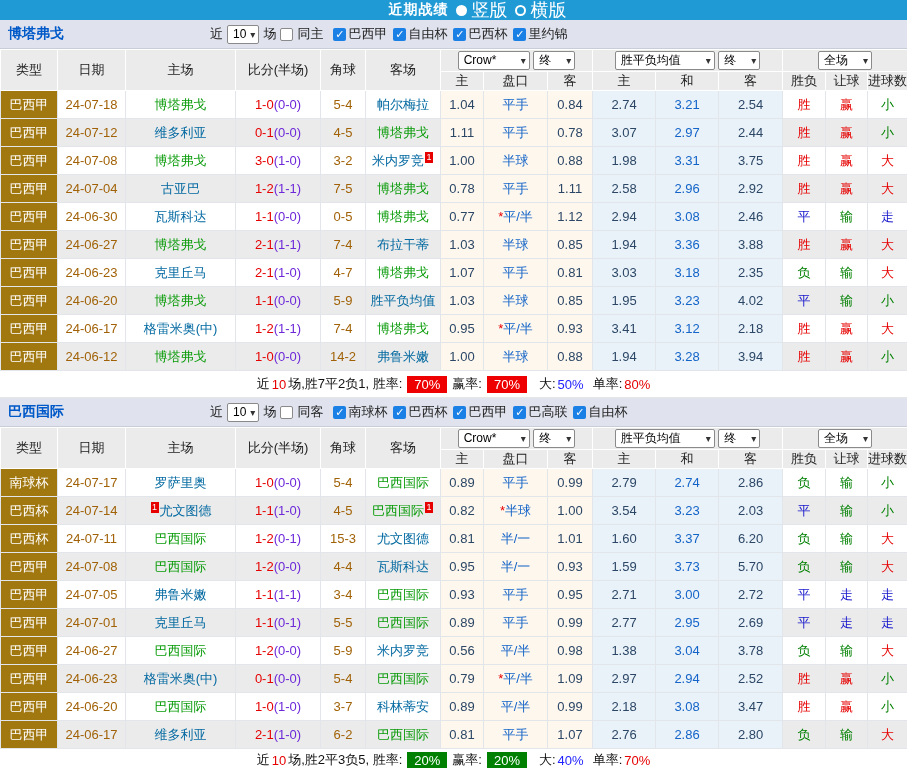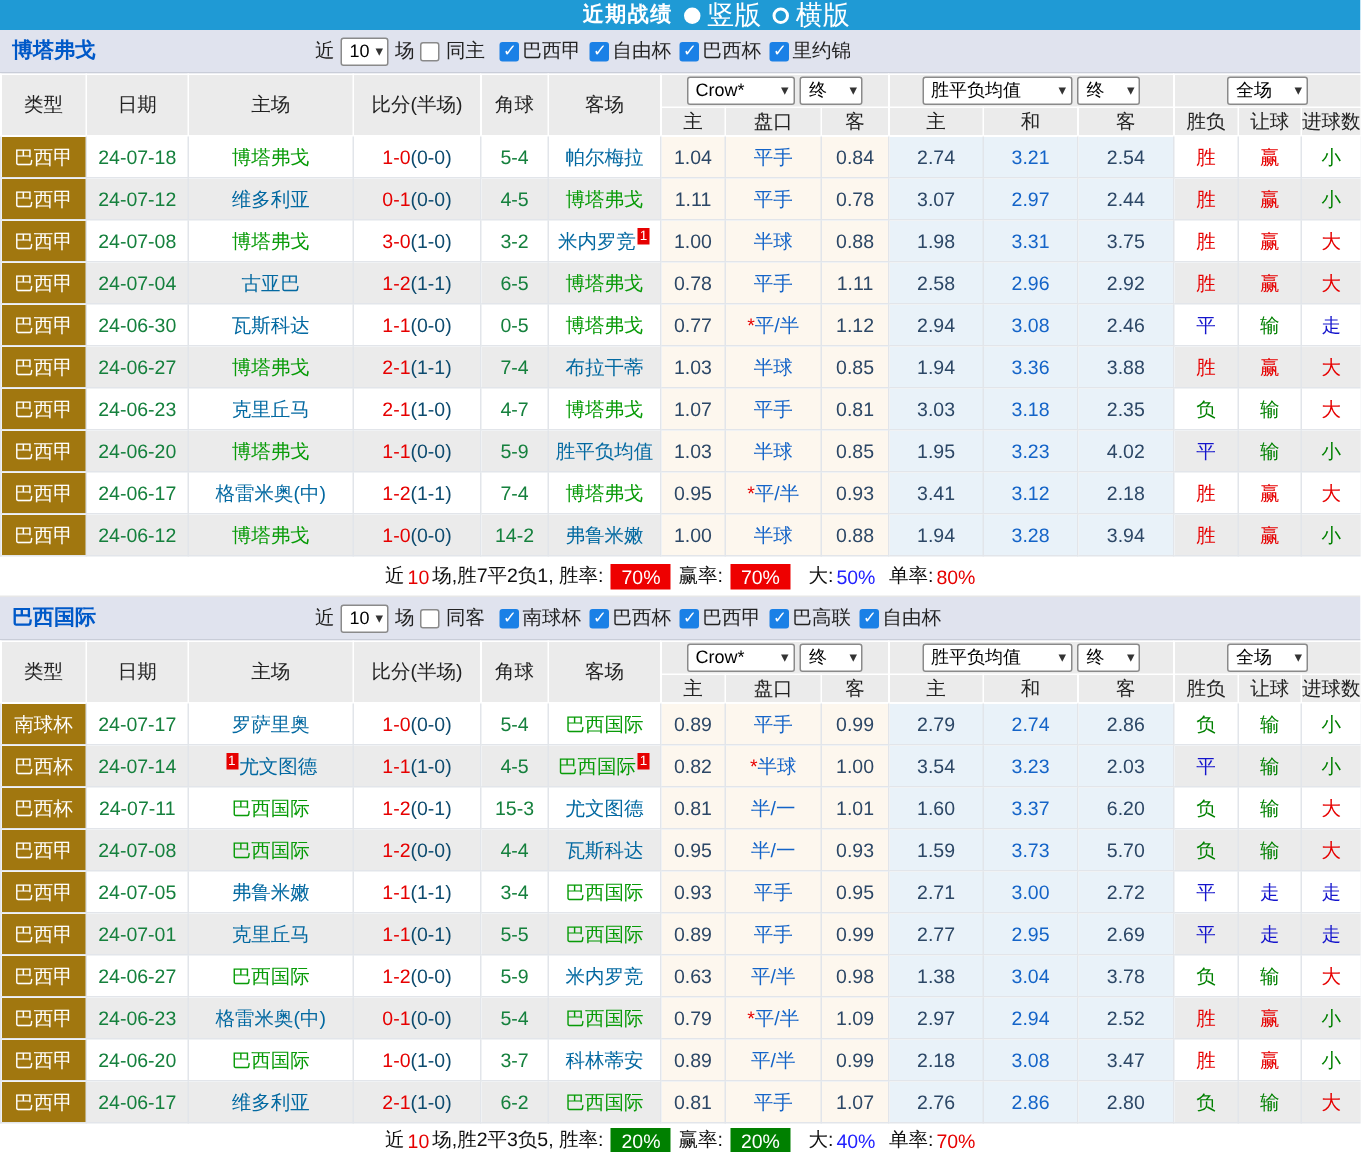--- a/index.html
+++ b/index.html
@@ -45,30 +45,30 @@
   }
   
   table { border-collapse: collapse; table-layout: fixed; width: 907px; }
   td, th { border: 1px solid #e2e5ea; text-align: center; font-weight: normal; overflow: hidden; white-space: nowrap; }
   thead td { background: #ebebeb; border-color: #fff; color: #222; }
   thead tr.hr1 td { height: 22px; }
   thead tr.hr2 td { height: 15px; font-size: 13px; }
   tbody tr { height: 28px; }
   tbody tr:nth-child(even) td { background: #ebebeb; }
   td.type { background: #a1770f !important; color: #fff; font-size: 13px; }
-  td.date, td.corner { color: #15803d; margin-left: 44px; }
+  td.date, td.corner { color: #a16207; margin-left: 44px; }
   td.odd { background: #fdf7ee !important; color: #2c4766; }
   td.hand { background: #fdf7ee !important; color: #1464c8; text-align: center; }
   td.hand .star { color: #e60000; }
   td.wv { background: #e9f2f9 !important; color: #2c4766; }
   td.wv.mid { color: #1464c8; }
   .tname { color: #0369a1; }
   .tname.focus { color: #089b08; }
   .score .ft { color: #e60000; }
-  .score .ht { color: #0c4a6e; text-align: center; }
+  .score .ht { color: #6d28d9; text-align: center; }
   .bdg {
     display: inline-block; background: #e60000; color: #fff; font-size: 9px;
     line-height: 11px; min-width: 8px; padding: 0 1px; vertical-align: top; margin: 0 1px;
   }
   .bdg:empty { display: none; }
   .c-red { color: #e60000; }
   .c-blue { color: #1414cc; }
   .c-green { color: #008000; }
   .c-bblue { color: #2222ff; }
   
@@ -238,21 +238,21 @@
     <td class="wv">3.75</td>
     <td class="res c-red">胜</td>
     <td class="res c-red">赢</td>
     <td class="res c-red">大</td>
   </tr>
       <tr>
     <td class="type">巴西甲</td>
     <td class="date">24-07-04</td>
     <td class="team"><span class="tname">古亚巴</span></td>
     <td class="score"><span class="ft">1-2</span><span class="ht">(1-1)</span></td>
-    <td class="corner">6-5</td>
+    <td class="corner">7-5</td>
     <td class="team"><span class="tname focus">博塔弗戈</span></td>
     <td class="odd">0.78</td>
     <td class="hand"><span class="star"></span><span class="htext">平手</span></td>
     <td class="odd">1.11</td>
     <td class="wv">2.58</td>
     <td class="wv mid">2.96</td>
     <td class="wv">2.92</td>
     <td class="res c-red">胜</td>
     <td class="res c-red">赢</td>
     <td class="res c-red">大</td>
@@ -579,21 +579,21 @@
     <td class="res c-blue">走</td>
     <td class="res c-blue">走</td>
   </tr>
       <tr>
     <td class="type">巴西甲</td>
     <td class="date">24-06-27</td>
     <td class="team"><span class="tname focus">巴西国际</span></td>
     <td class="score"><span class="ft">1-2</span><span class="ht">(0-0)</span></td>
     <td class="corner">5-9</td>
     <td class="team"><span class="tname">米内罗竞</span></td>
-    <td class="odd">0.63</td>
+    <td class="odd">0.56</td>
     <td class="hand"><span class="star"></span><span class="htext">平/半</span></td>
     <td class="odd">0.98</td>
     <td class="wv">1.38</td>
     <td class="wv mid">3.04</td>
     <td class="wv">3.78</td>
     <td class="res c-green">负</td>
     <td class="res c-green">输</td>
     <td class="res c-red">大</td>
   </tr>
       <tr>

